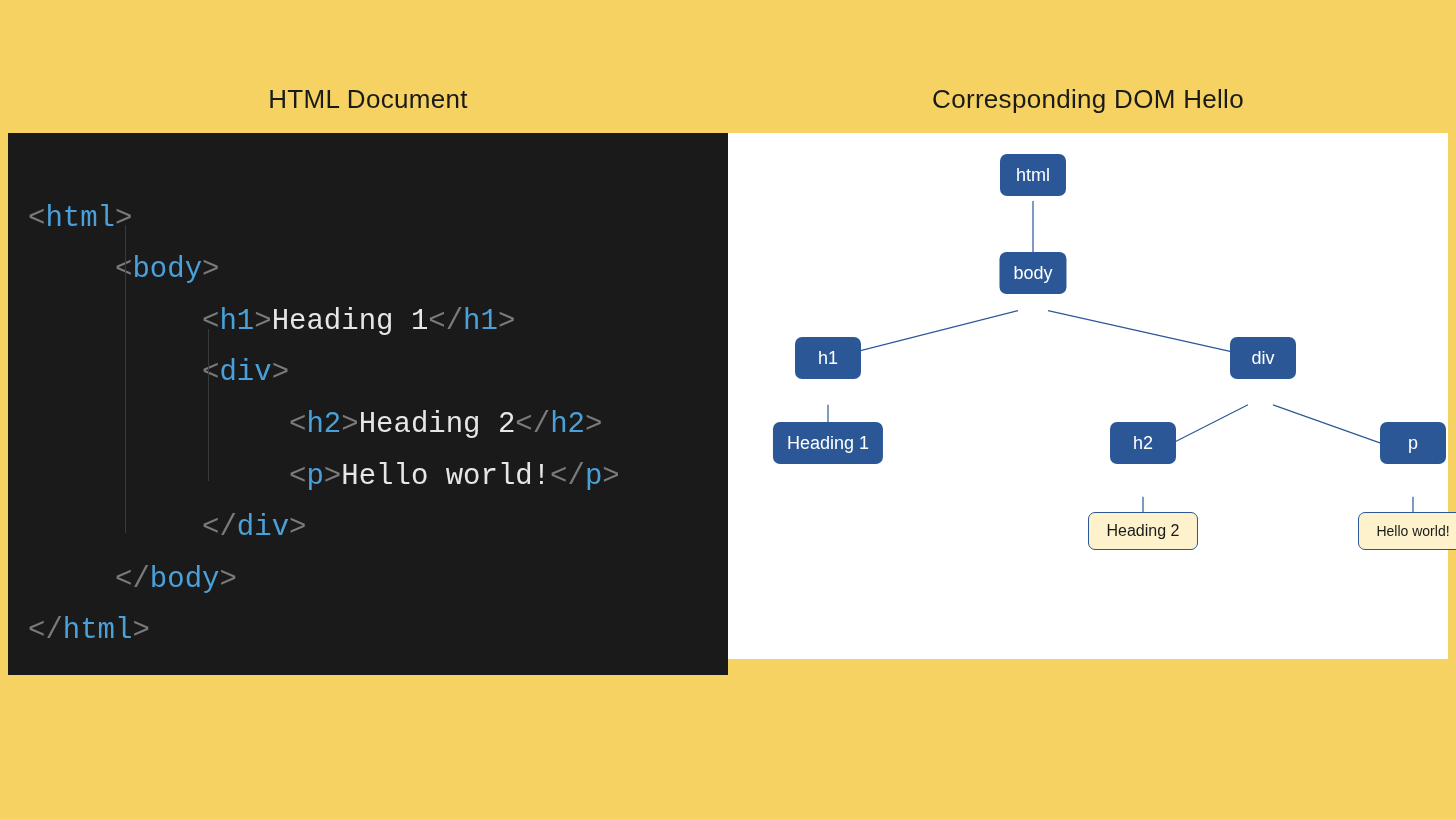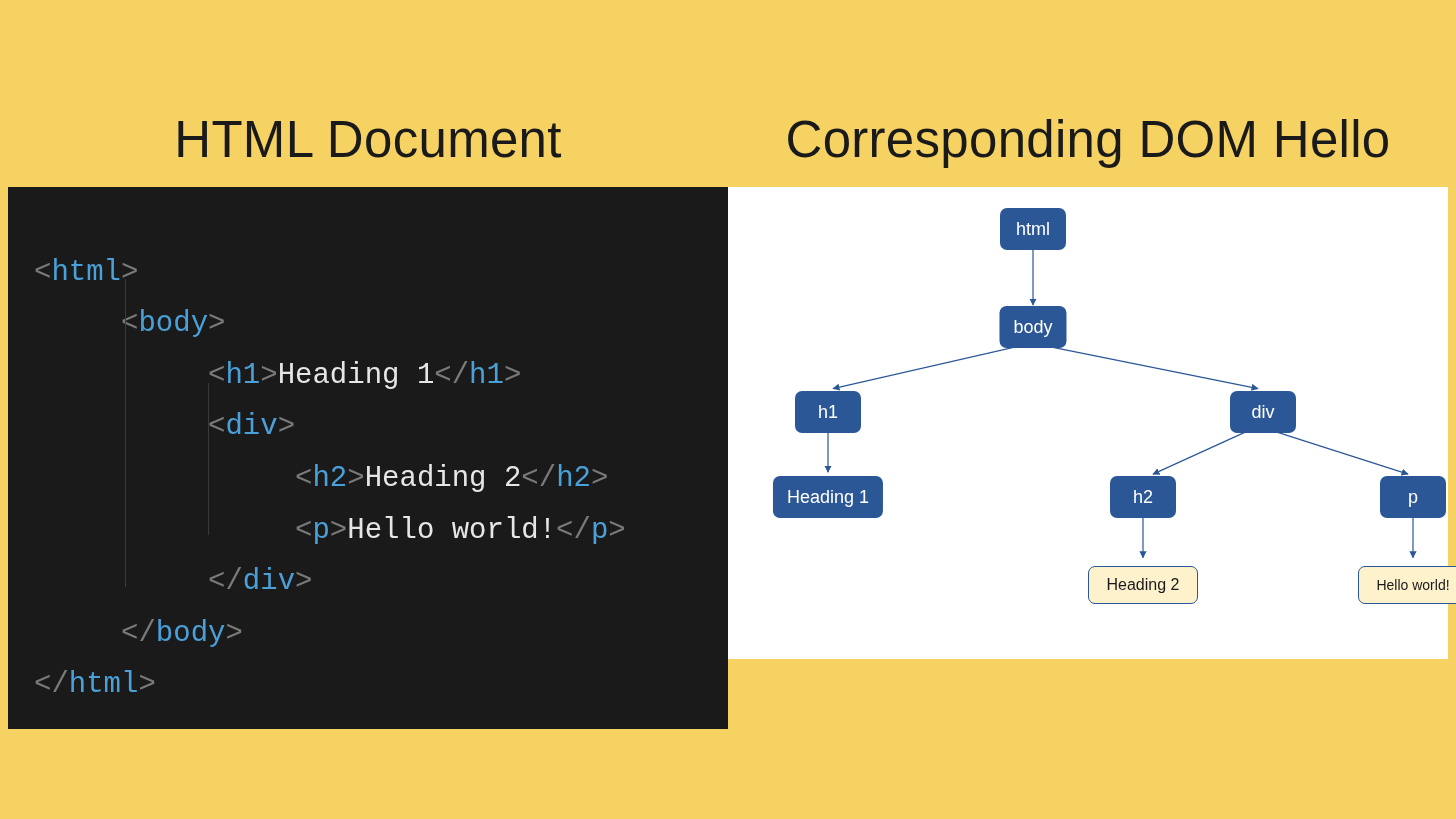--- a/index.html
+++ b/index.html
@@ -16,33 +16,33 @@
     height: 100%;
     padding: 0 8px 160px 8px;
   }
   .panel-left, .panel-right {
     flex: 1;
     display: flex;
     flex-direction: column;
   }
   .panel-title {
     text-align: center;
-    font-size: 51px;
+    font-size: 26px;
     font-weight: 400;
     color: #1a1a1a;
-    padding: 110px 0 18px 0;
+    padding: 84px 0 18px 0;
     letter-spacing: 0.3px;
   }
   .code-block {
     background: #1a1a1a;
     color: #d8d8d8;
     font-family: Consolas, "Courier New", monospace;
     font-size: 29px;
     line-height: 1.78;
-    padding: 8px 10px 18px 26px;
+    padding: 8px 10px 18px 20px;
     flex: 1;
     white-space: pre;
     position: relative;
   }
   .angle { color: #7a7a7a; }
   .tag { color: #4aa0d8; }
   .txt { color: #e6e6e6; }
   .guide {
     position: absolute;
     width: 1px;

